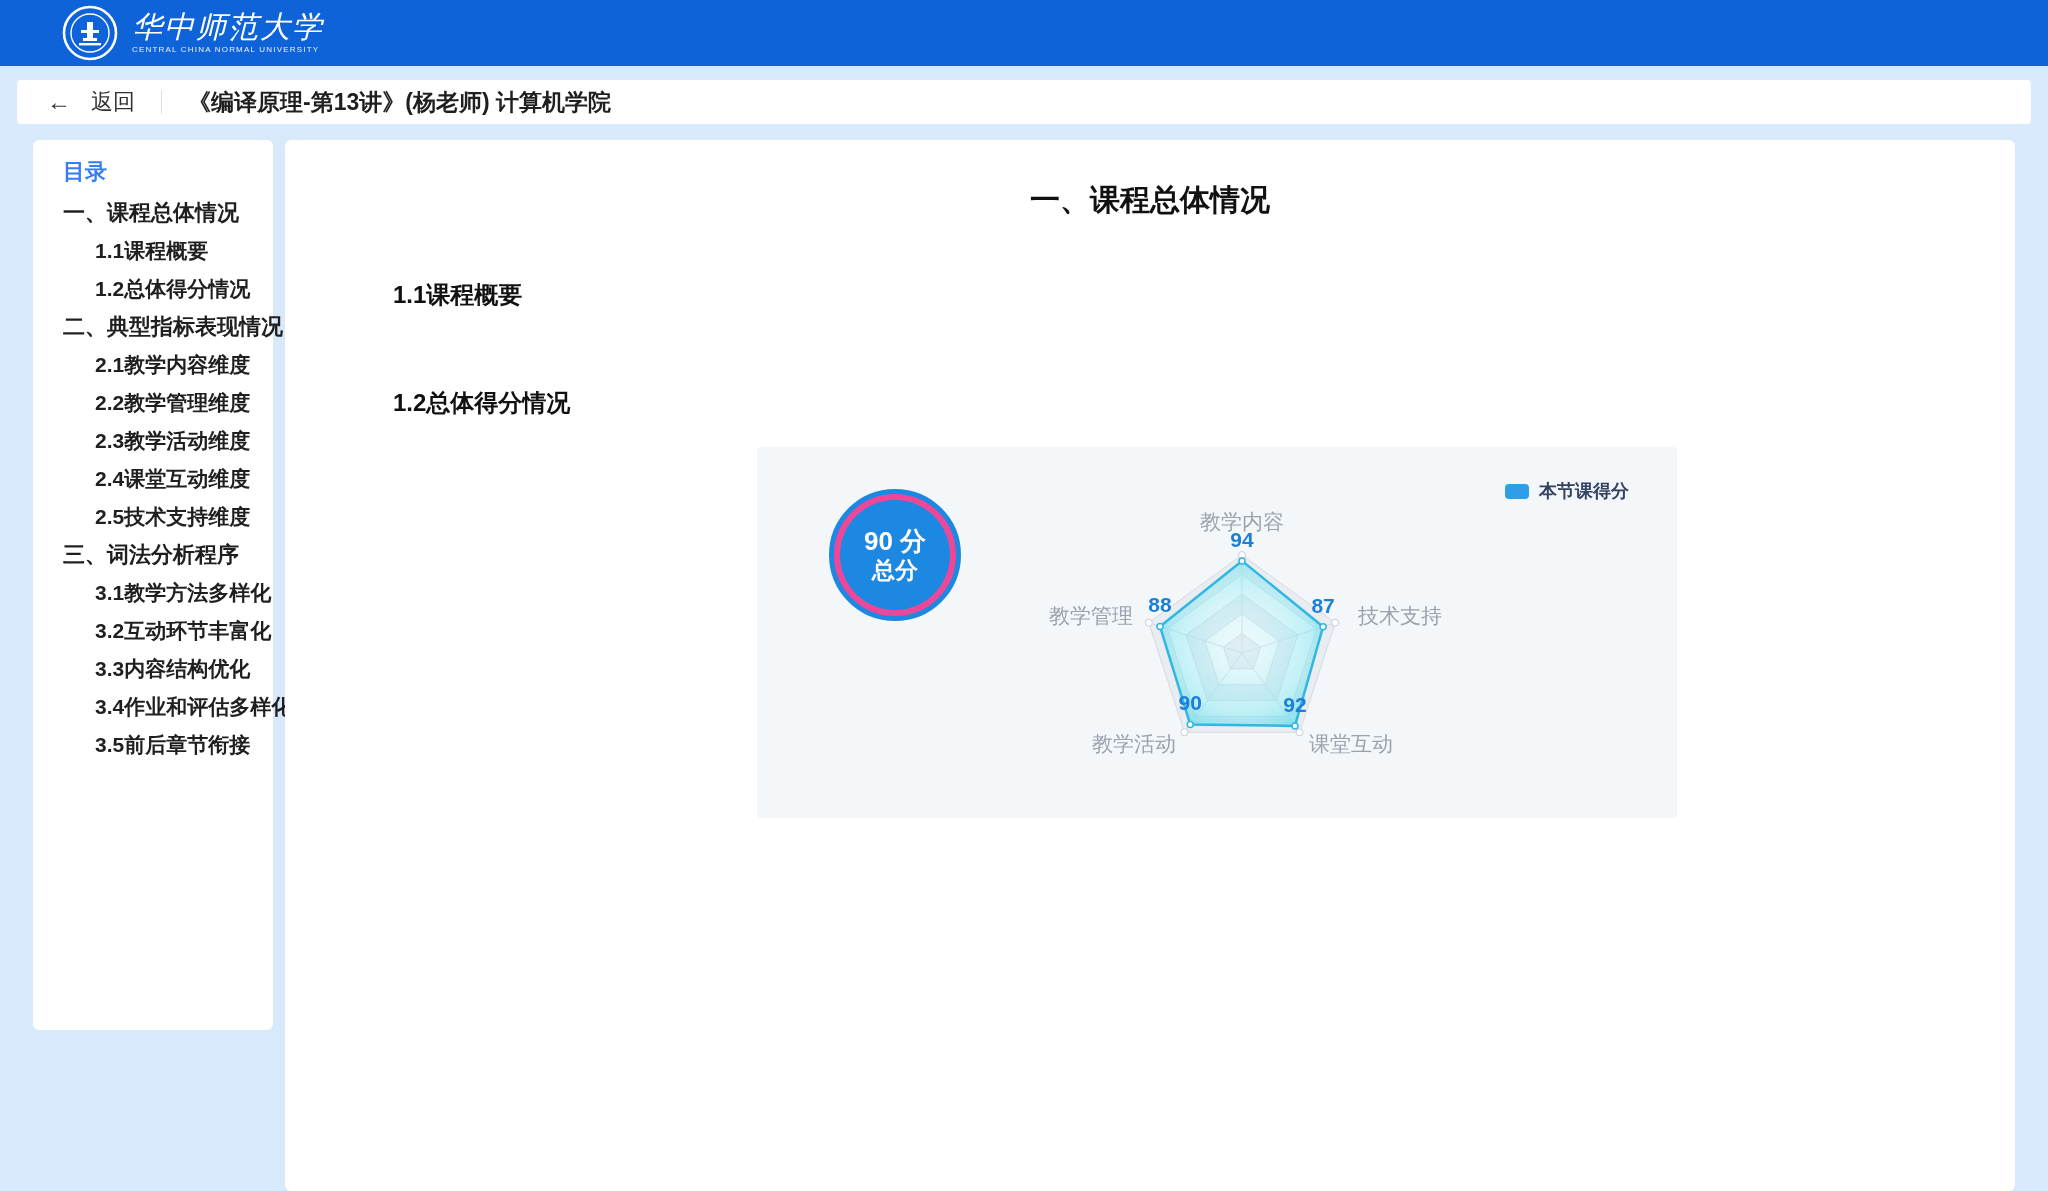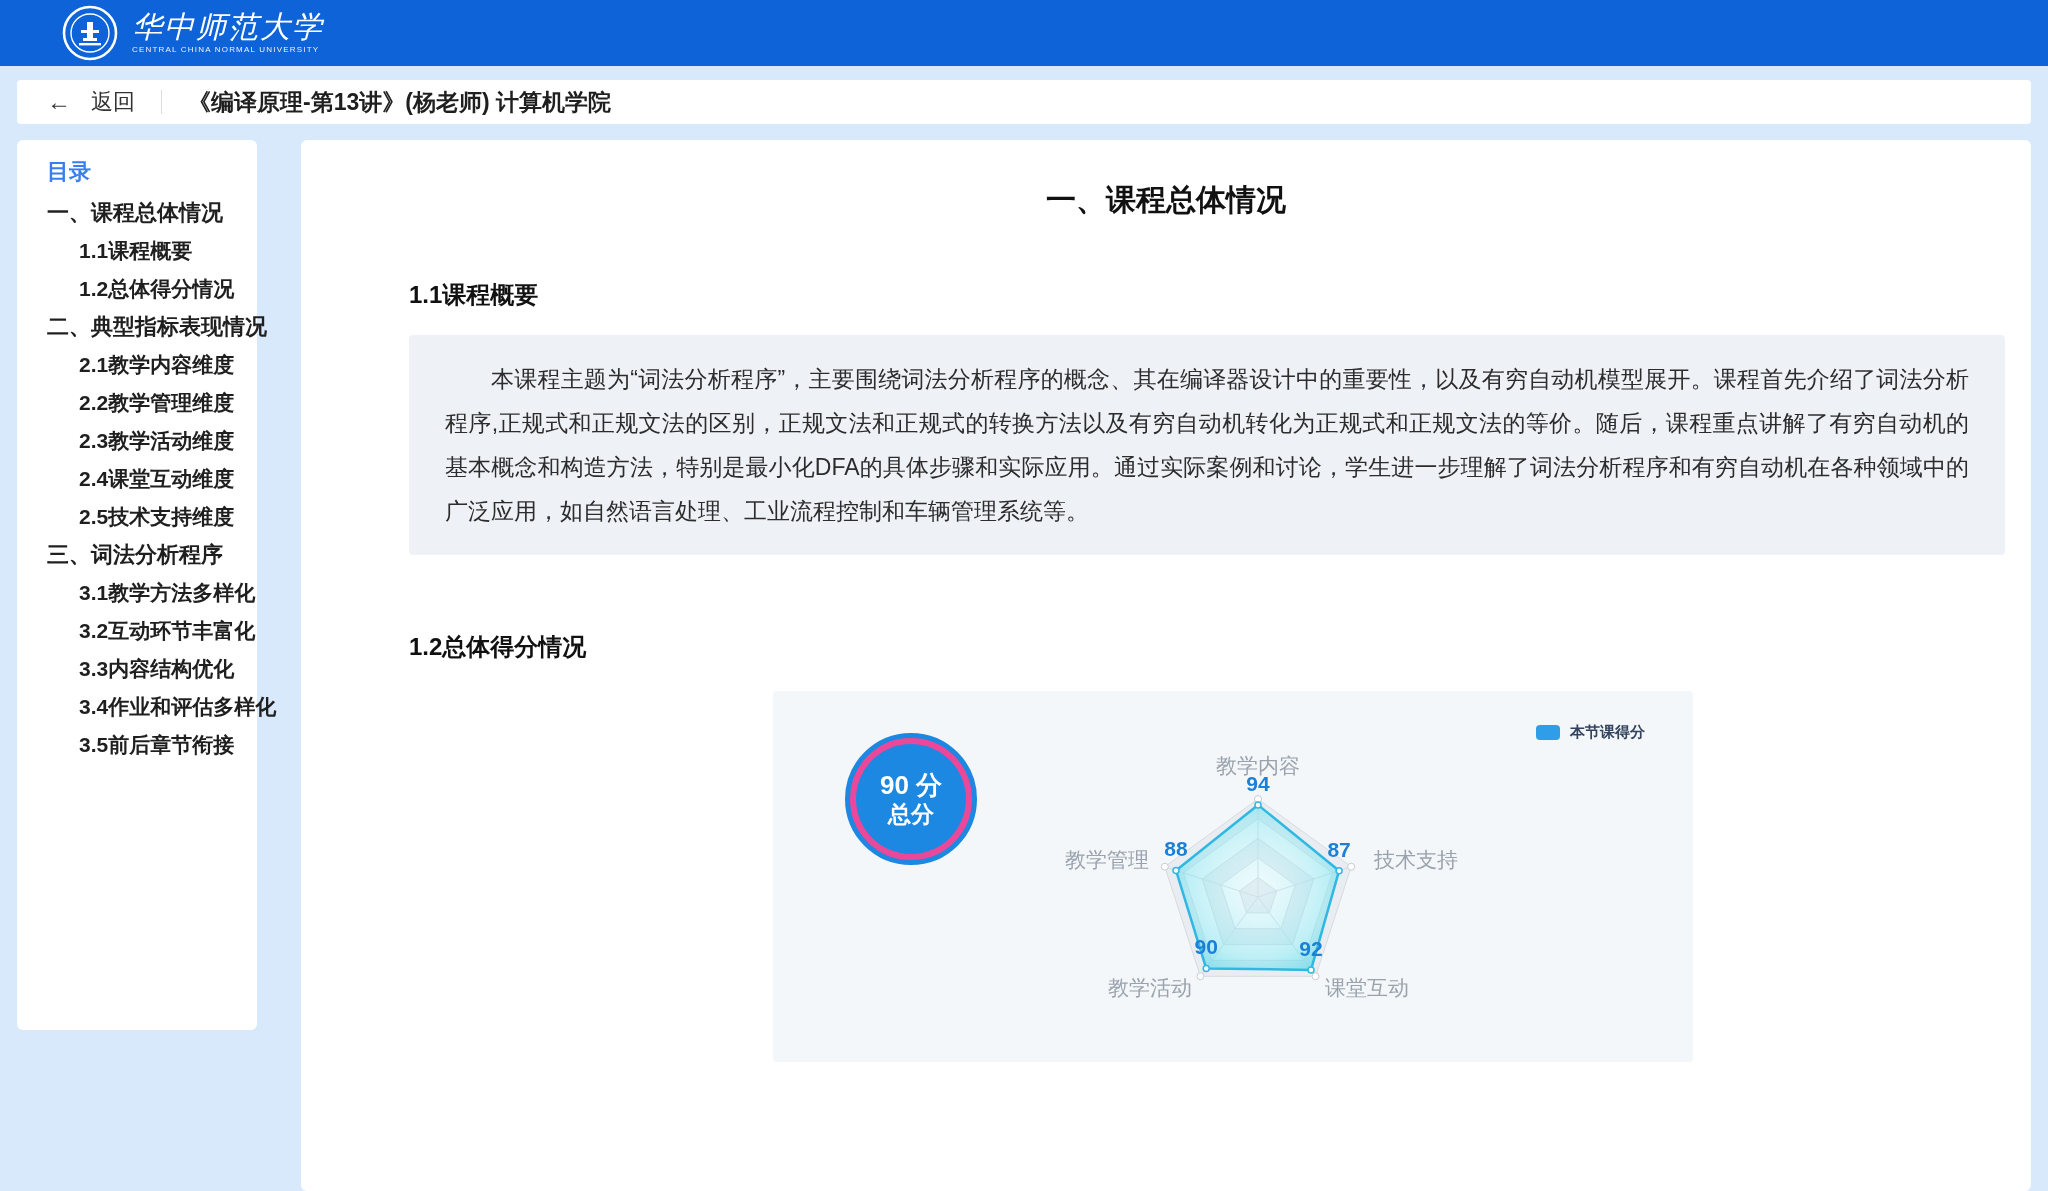--- a/index.html
+++ b/index.html
@@ -24,21 +24,21 @@
   .toolbar {
     margin:14px 17px 0; height:44px; background:#fff; border-radius:4px;
     display:flex; align-items:center; padding-left:30px;
   }
   .back-arrow { font-size:24px; color:#333; cursor:pointer; line-height:1; }
   .back-label { font-size:22px; color:#333; margin-left:20px; cursor:pointer; }
   .tb-divider { width:1px; height:24px; background:#d9dde3; margin:0 26px; }
   .course-title { font-size:23px; font-weight:bold; color:#1f1f1f; }
 
   
-  .layout { display:flex; margin:16px 17px 0; gap:44px; align-items:flex-start; }
+  .layout { display:flex; margin:16px 33px 0; gap:12px; align-items:flex-start; }
 
   .sidebar {
     width:240px; height:890px; background:#fff; border-radius:6px;
     padding:18px 0 0 30px; flex:0 0 auto;
   }
   .toc-title { color:#3a7df0; font-size:22px; font-weight:bold; line-height:28px; margin-bottom:8px; }
   .toc-item { font-size:22px; font-weight:600; color:#1f1f1f; line-height:38px; white-space:nowrap; cursor:pointer; }
   .toc-item.lvl2 { padding-left:32px; font-size:21px; }
 
   .main-card {
@@ -57,21 +57,21 @@
   }
   .para-block p { text-indent:2em; }
 
   
   .chart-panel {
     position:relative; margin-top:28px; margin-left:364px;
     width:920px; height:371px; background:#f4f7fa; border-radius:4px;
   }
   .legend { position:absolute; top:32px; right:48px; display:flex; align-items:center; cursor:pointer; }
   .legend-swatch { width:24px; height:15px; background:#2e9ee8; border-radius:4px; }
-  .legend-label { margin-left:10px; font-size:15px; font-weight:600; color:#32425f; }
+  .legend-label { margin-left:10px; font-size:18px; font-weight:600; color:#32425f; }
 
   .score-badge {
     position:absolute; left:72px; top:42px; width:132px; height:132px;
     border:5px solid #1d88e2; border-radius:50%; background:#ec4899;
     display:flex; align-items:center; justify-content:center;
   }
   .score-badge-inner {
     width:110px; height:110px; border-radius:50%; background:#1d88e2;
     color:#fff; display:flex; flex-direction:column; align-items:center; justify-content:center;
   }
@@ -128,23 +128,20 @@
         <div class="toc-item lvl2">3.4作业和评估多样化</div>
         <div class="toc-item lvl2">3.5前后章节衔接</div>
       </nav>
   </aside>
 
   <section class="main-card">
     <h1 class="content-title">一、课程总体情况</h1>
 
     <div class="sections">
       <h2 class="sec-heading h11">1.1课程概要</h2>
-      <div class="para-block">
-        <p>本课程主题为“词法分析程序”，主要围绕词法分析程序的概念、其在编译器设计中的重要性，以及有穷自动机模型展开。课程首先介绍了词法分析程序,正规式和正规文法的区别，正规文法和正规式的转换方法以及有穷自动机转化为正规式和正规文法的等价。随后，课程重点讲解了有穷自动机的基本概念和构造方法，特别是最小化DFA的具体步骤和实际应用。通过实际案例和讨论，学生进一步理解了词法分析程序和有穷自动机在各种领域中的广泛应用，如自然语言处理、工业流程控制和车辆管理系统等。</p>
-      </div>
 
       <h2 class="sec-heading h12">1.2总体得分情况</h2>
 
       <div class="chart-panel">
         <svg class="radar-svg" width="920" height="371">
             <defs>
               <radialGradient id="rg" cx="50%" cy="50%" r="65%">
                 <stop offset="0%" stop-color="rgba(200,243,248,0.25)"></stop>
                 <stop offset="65%" stop-color="rgba(140,229,239,0.55)"></stop>
                 <stop offset="100%" stop-color="rgba(86,213,231,0.8)"></stop>

